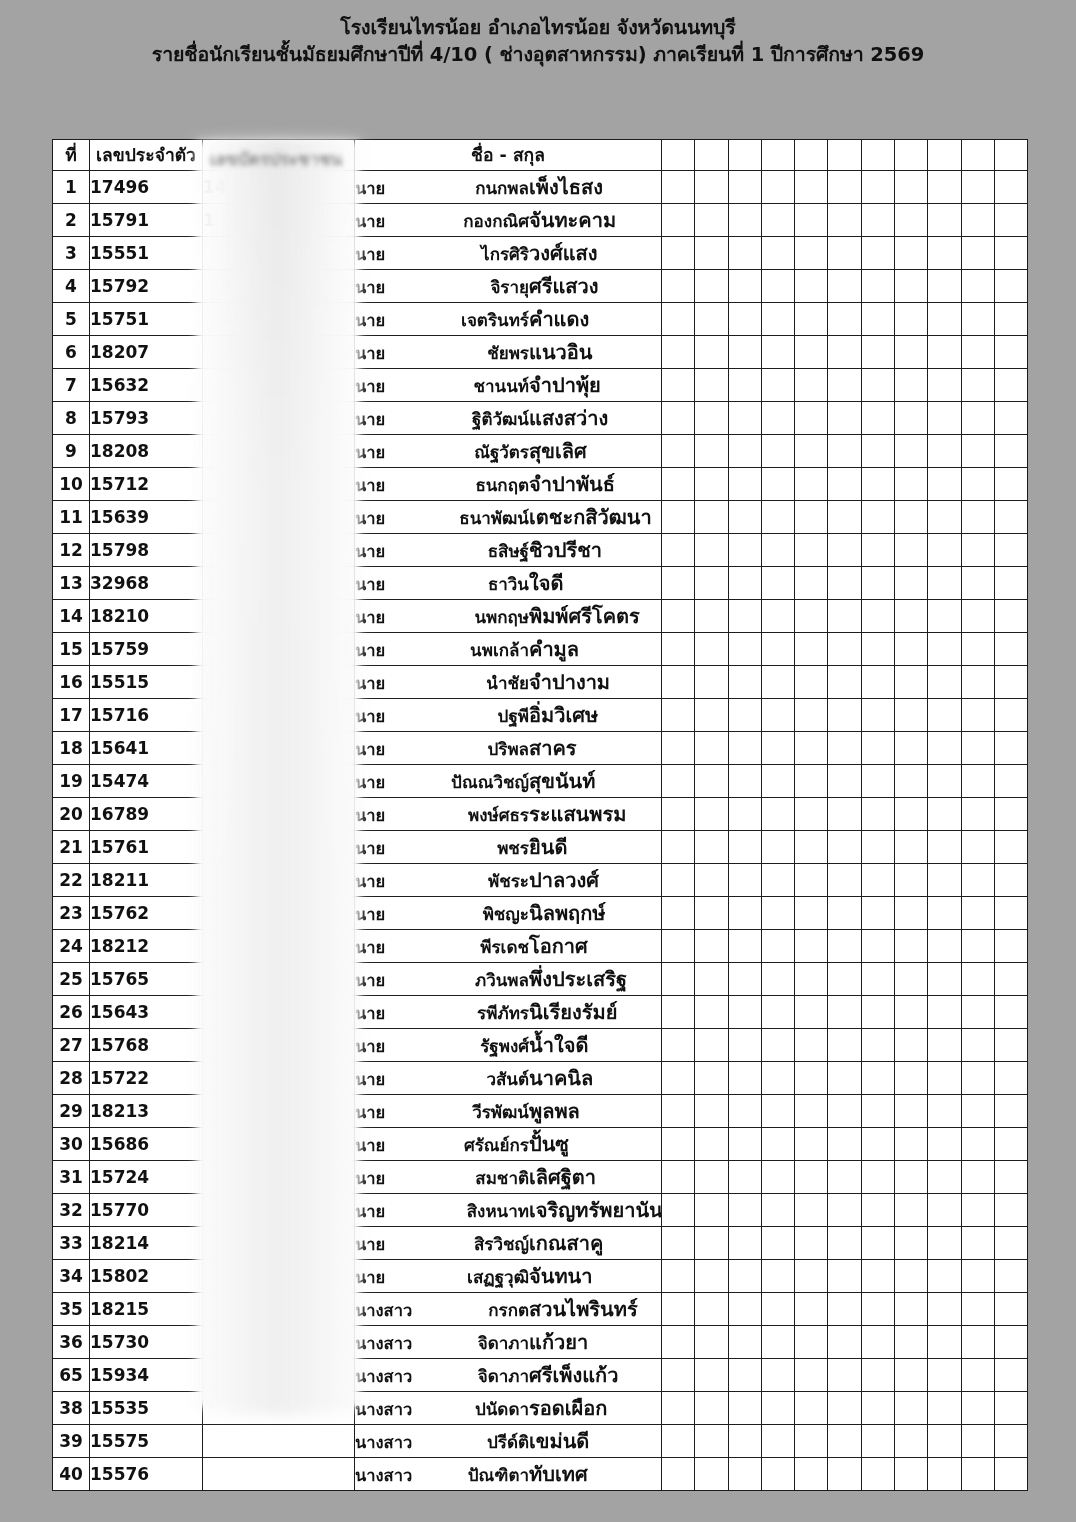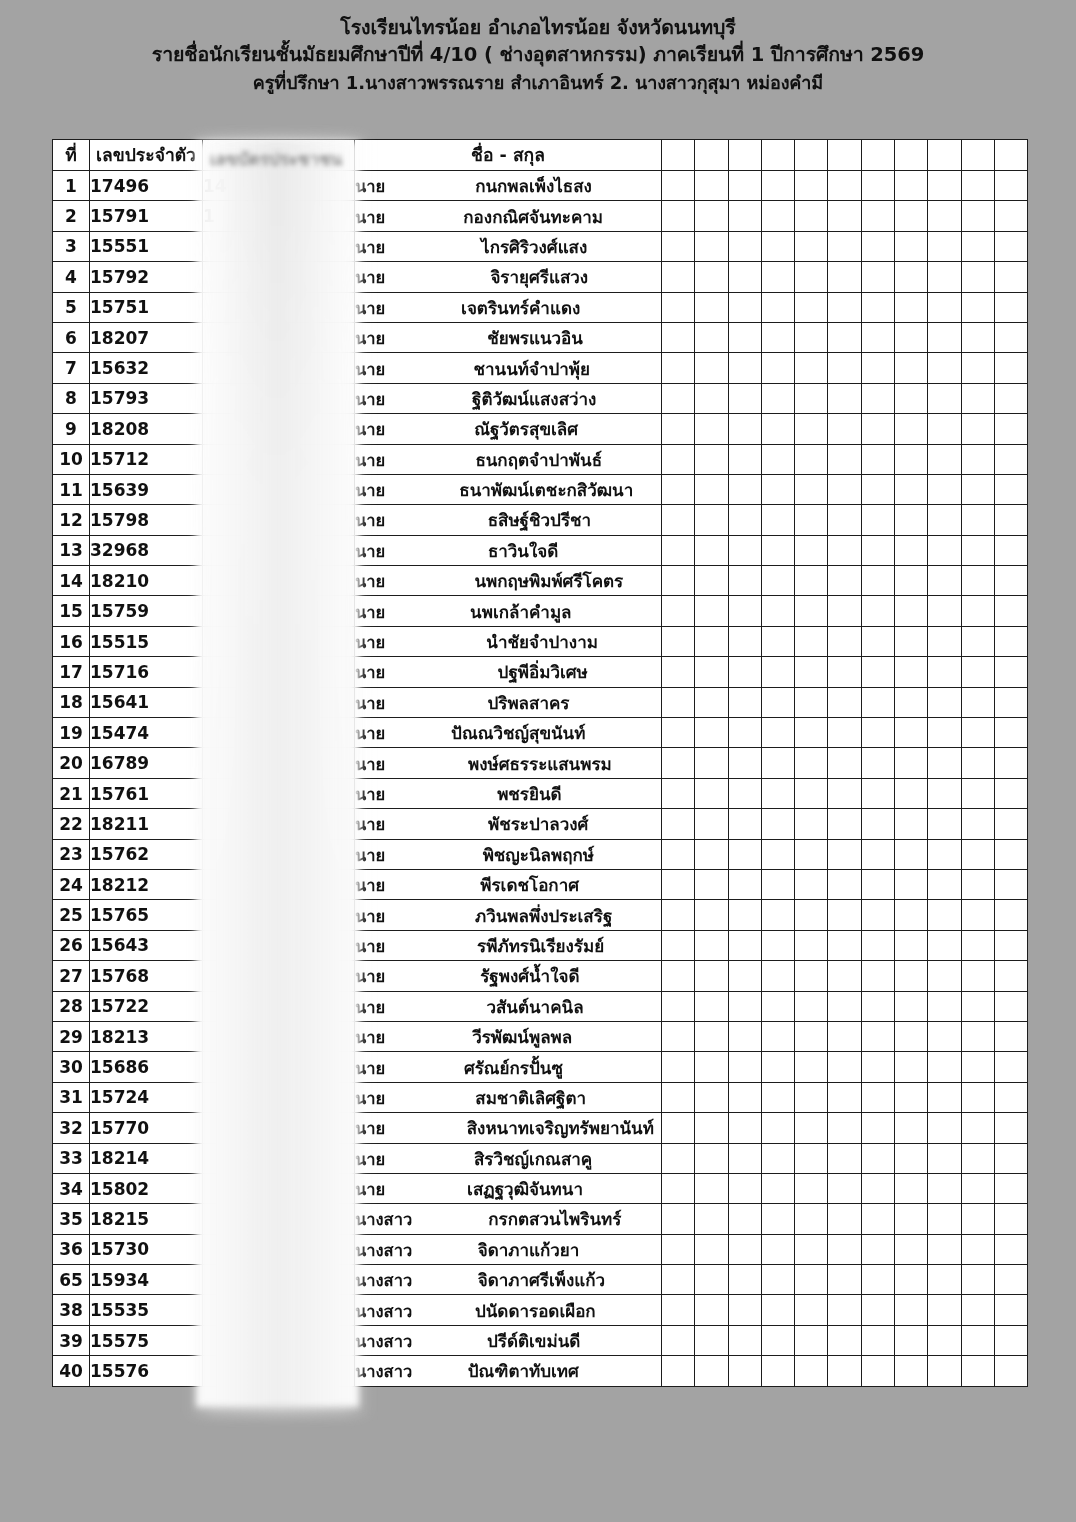--- a/index.html
+++ b/index.html
@@ -96,21 +96,21 @@
   td.name {
     padding-left: 6px;
     font-weight: normal;
   }
   .nm {
     display: flex;
     align-items: baseline;
   }
   .nm .title   { width: 62px; flex: none; font-size: 16.5px; }
   .nm .fname   { width: 112px; flex: none; font-size: 17px; text-align: right; }
-  .nm .lname   { font-size: 17px; }
+  .nm .lname   { font-size: 20px; }
   .nm.miss .title { width: 72px; font-size: 16.5px; }
   .nm.miss .fname { width: 102px; }
 
   
   .redaction {
     position: absolute;
     left: 196px;
     top: 142px;
     width: 163px;
     height: 1265px;
@@ -161,21 +161,20 @@
   }
 </style>
 </head>
 <body>
 
 <div class="page">
 
   <div class="doc-head">
     <div class="line line1">โรงเรียนไทรน้อย  อำเภอไทรน้อย  จังหวัดนนทบุรี</div>
     <div class="line line2">รายชื่อนักเรียนชั้นมัธยมศึกษาปีที่ 4/10 ( ช่างอุตสาหกรรม) ภาคเรียนที่ 1 ปีการศึกษา 2569</div>
-    <div class="line line3">ครูที่ปรึกษา  1.นางสาวพรรณราย สำเภาอินทร์ 2. นางสาวกุสุมา หม่องคำมี</div>
   </div>
 
   <div class="table-wrap">
     <table class="roster">
       <colgroup>
         <col class="c-no">
         <col class="c-sid">
         <col class="c-cid">
         <col class="c-name">
       <col class="c-blank">

